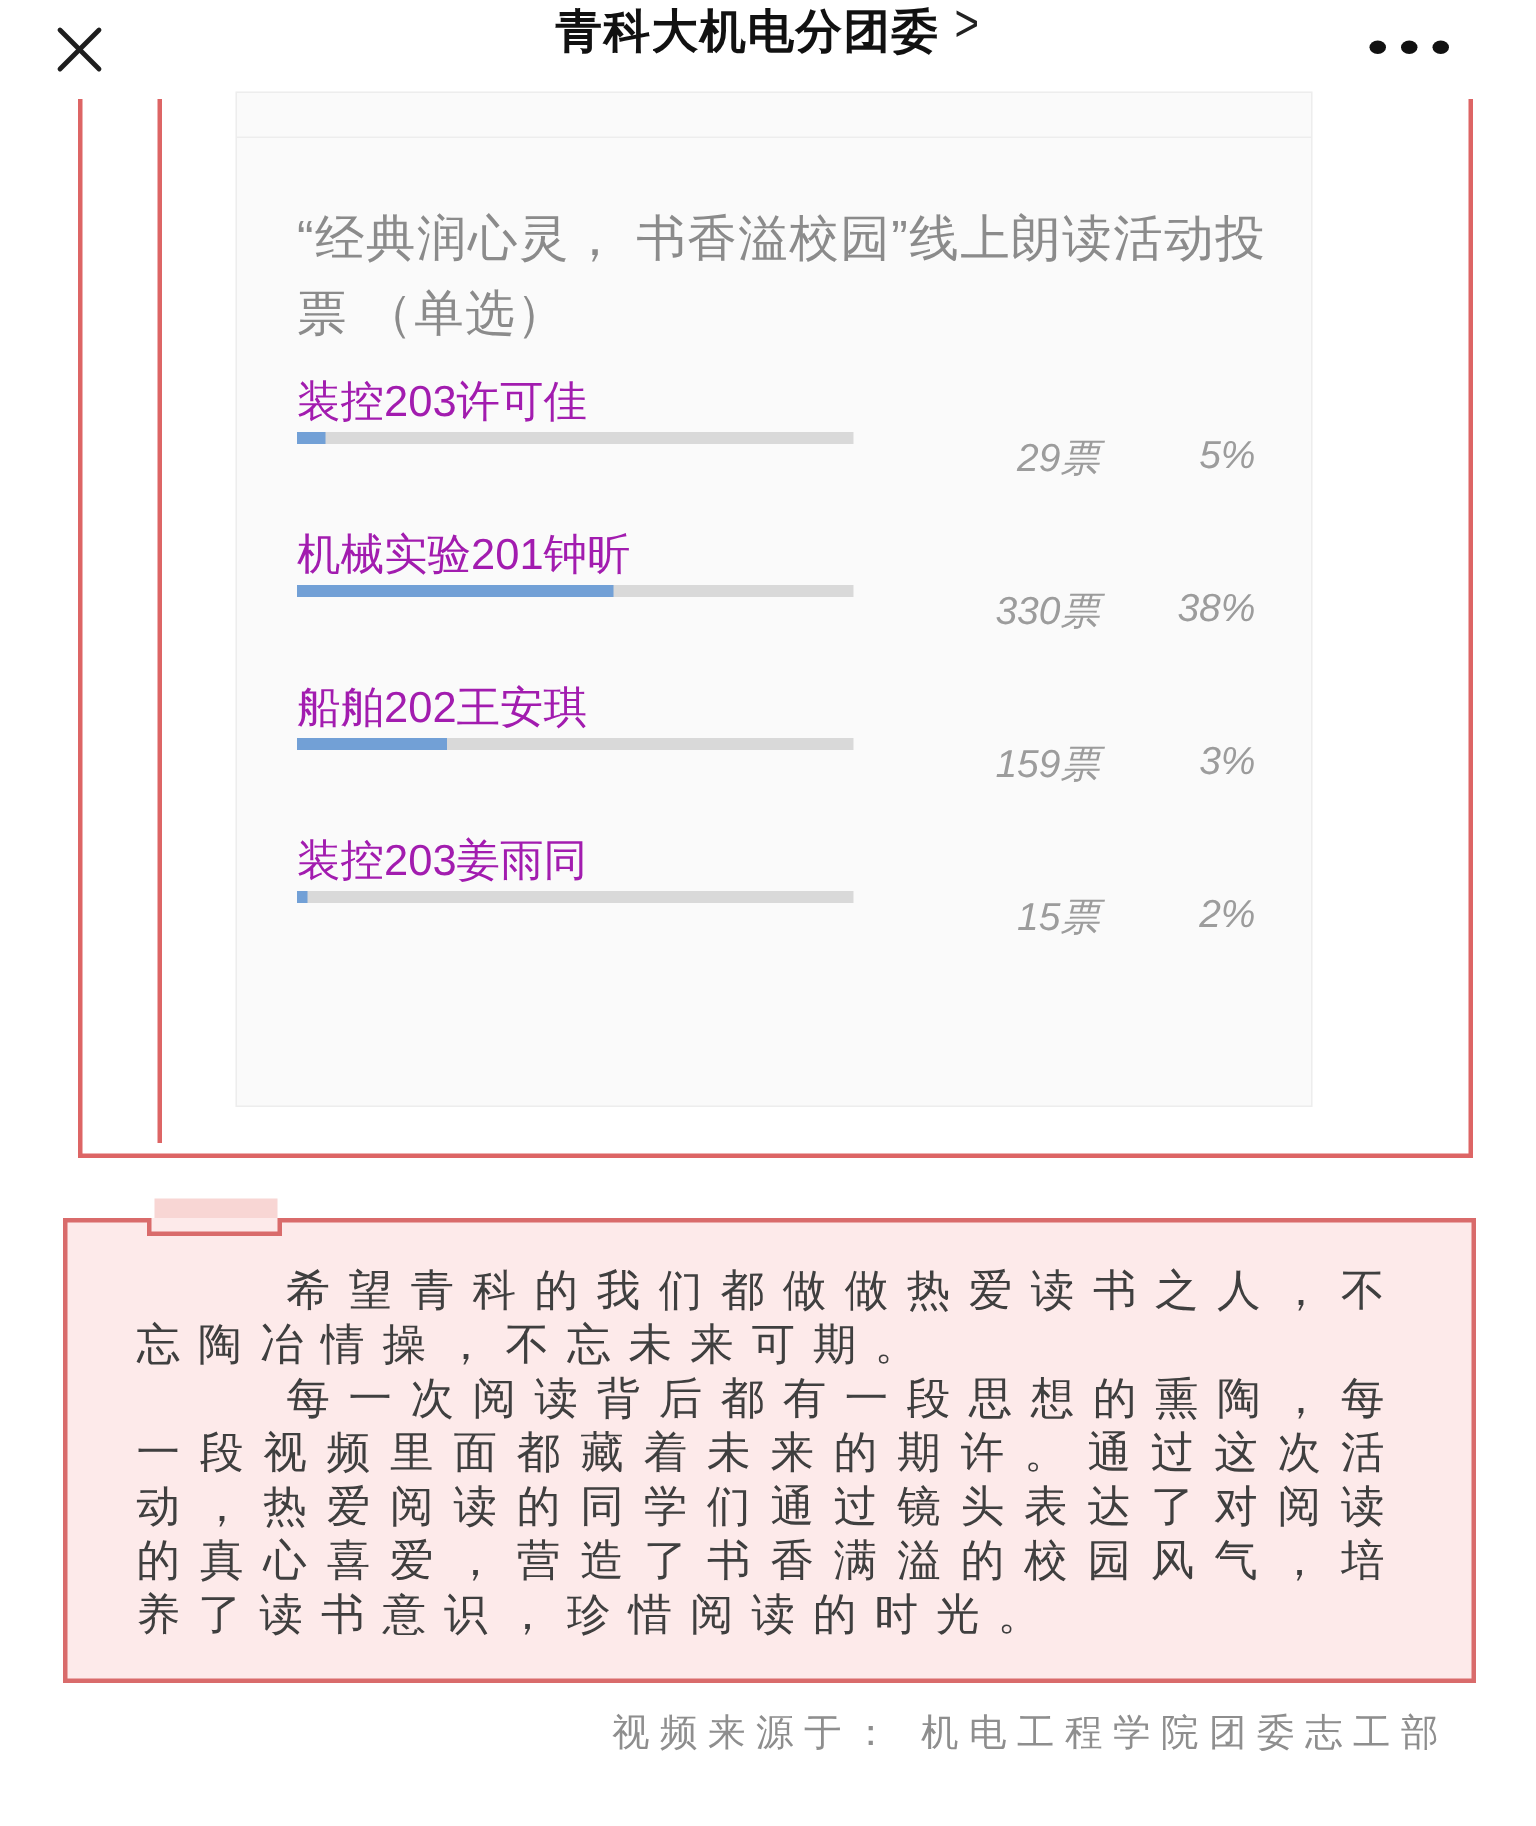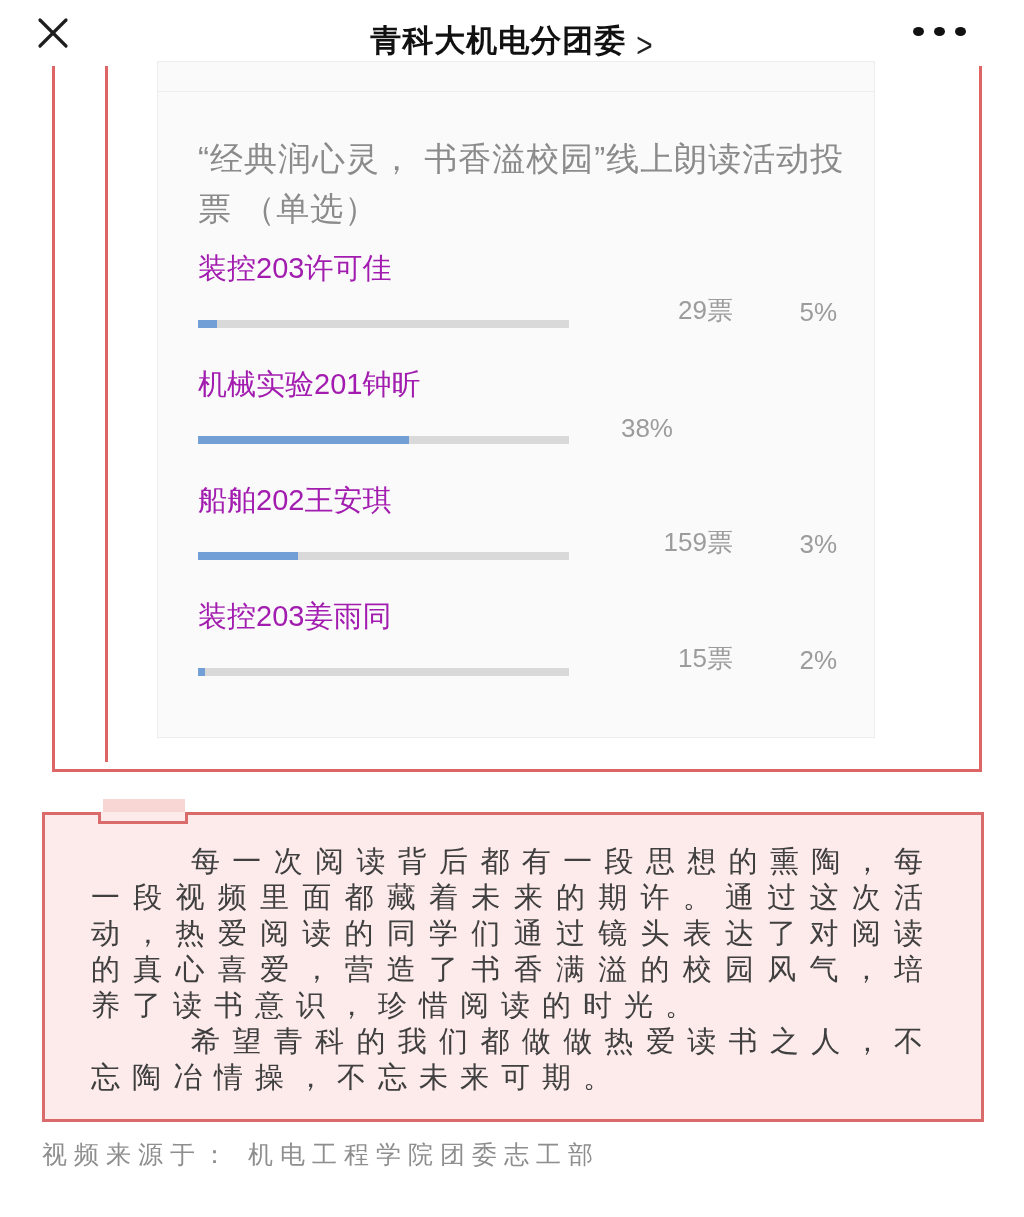--- a/index.html
+++ b/index.html
@@ -29,21 +29,21 @@
     position: absolute;
     left: 32px; top: 12px;
     width: 42px; height: 42px;
     display: flex; align-items: center; justify-content: center;
     cursor: pointer;
   }
   .hdr-title {
     position: absolute;
     left: 0; right: 0; top: 0;
     height: 62px;
-    display: flex; align-items: flex-end; justify-content: center;
+    display: flex; align-items: flex-start; justify-content: center;
     font-size: 31px;
     font-weight: 700;
     color: #111;
     letter-spacing: 1px;
   }
   .hdr-chevron {
     font-weight: 400;
     font-size: 28px;
     margin-left: 10px;
     color: #222;
@@ -102,24 +102,25 @@
     letter-spacing: 1px;
   }
   .poll-options { margin-top: 16px; }
   .opt { margin-bottom: 38px; }
   .opt-label {
     font-size: 29px;
     line-height: 36px;
     color: #a21caf;
   }
   .opt-bar-row {
-    margin-top: 16px;
+    margin-top: 2px;
     height: 26px;
     display: flex;
-    align-items: flex-end;
+    align-items: flex-start;
+    font-style: italic;
   }
   .track {
     width: 371px;
     height: 8px;
     background: #d9d9d9;
     position: relative;
     flex: none;
   }
   .fill {
     position: absolute;
@@ -168,22 +169,23 @@
     line-height: 36px;
     letter-spacing: 12px;
     color: #3f3f3f;
     text-align: justify;
     text-indent: 100px;
   }
 
   
   .source-caption {
     position: absolute;
-    left: 42px; top: 1138px;
+    left: 32px; top: 1138px;
     width: 934px;
+    text-align: right;
     font-size: 25px;
     letter-spacing: 7px;
     color: #8e8e8e;
   }
 </style>
 </head>
 <body>
 
 <div class="screen">
 
@@ -225,20 +227,21 @@
         </div>
       </div>
 
 
       <div class="opt">
         <div class="opt-label">机械实验201钟昕</div>
         <div class="opt-bar-row">
           <div class="track">
             <div class="fill" style="width: 57%;"></div>
           </div>
+          <div class="votes">330票</div>
           <div class="pct">38%</div>
         </div>
       </div>
 
       <div class="opt">
         <div class="opt-label">船舶202王安琪</div>
         <div class="opt-bar-row">
           <div class="track">
             <div class="fill" style="width: 27%;"></div>
           </div>
@@ -258,20 +261,20 @@
         </div>
       </div>
 
     </div>
   </div>
 
   <div class="summary-box">
     <div class="tab-deco"></div>
     <div class="tab-notch"></div>
     <div class="summary-text">
+      <p>希望青科的我们都做做热爱读书之人，不忘陶冶情操，不忘未来可期。</p>
       <p>每一次阅读背后都有一段思想的熏陶，每一段视频里面都藏着未来的期许。通过这次活动，热爱阅读的同学们通过镜头表达了对阅读的真心喜爱，营造了书香满溢的校园风气，培养了读书意识，珍惜阅读的时光。</p>
-      <p>希望青科的我们都做做热爱读书之人，不忘陶冶情操，不忘未来可期。</p>
     </div>
   </div>
 
   <div class="source-caption">视频来源于： 机电工程学院团委志工部</div>
 
 </div>
 
 </body></html>

